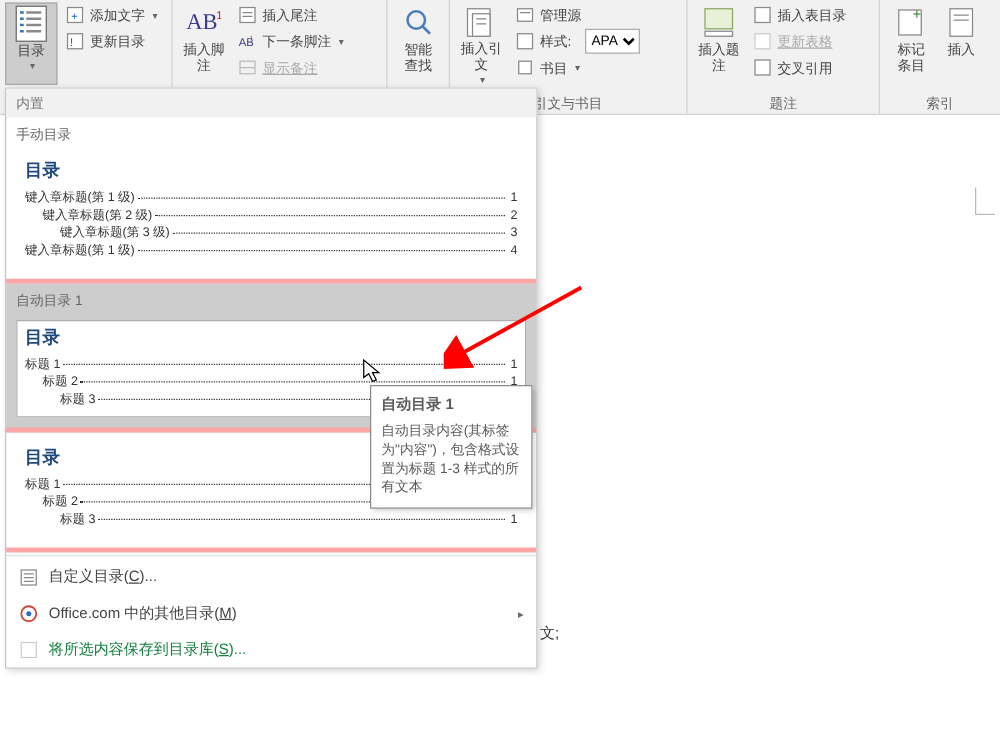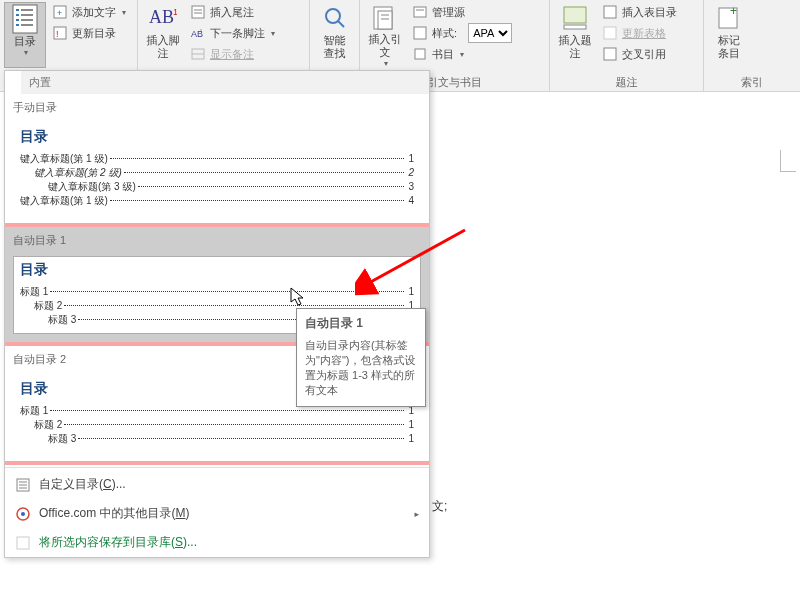--- a/index.html
+++ b/index.html
@@ -15,21 +15,21 @@
   .bigbtn .lbl { font-size: 11px; text-align: center; line-height: 13px; color: #444; }
   .smalls { display: flex; flex-direction: column; gap: 1px; }
   .smallbtn { display: flex; align-items: center; gap: 4px; height: 20px; padding: 0 4px; font-size: 11px; white-space: nowrap; }
   .smallbtn.disabled { color: #aaa; text-decoration: underline; }
   .smallbtn .sico { width: 16px; height: 16px; display: flex; align-items: center; justify-content: center; }
   .drop-arrow { font-size: 8px; color: #666; margin-left: 2px; }
   select.style-sel { font-size: 11px; border: 1px solid #ababab; height: 20px; background: #fff; }
   
   
   .toc-drop { position: absolute; left: 4px; top: 70px; width: 426px; background: #fff; border: 1px solid #c6c6c6; box-shadow: 2px 2px 6px rgba(0,0,0,0.2); z-index: 10; }
-  .drop-header { background: #f1f1f1; padding: 4px 8px; color: #777; font-size: 11px; margin-left: 16px; }
+  .drop-header { background: #f1f1f1; padding: 4px 8px; color: #777; font-size: 11px; }
   .gallery-item { padding: 6px 8px 8px; border-bottom: 4px solid #fca5a5; }
   .gallery-item.hovered { background: #cdcdcd; }
   .gi-title { font-size: 11px; color: #666; margin-bottom: 8px; }
   .preview { background: #fff; border: 1px solid #fff; padding: 4px 6px 6px; }
   .gallery-item.hovered .preview { border-color: #adadad; }
   .pv-title { color: #1f497d; font-size: 14px; font-weight: bold; margin-bottom: 6px; }
   .pv-line { display: flex; align-items: center; font-size: 10px; color: #333; line-height: 14px; }
   .pv-line .txt { white-space: nowrap; }
   .pv-line .dots { flex: 1; border-bottom: 1px dotted #333; margin: 0 2px 2px; }
   .pv-line .pg { width: 8px; text-align: right; }
@@ -257,39 +257,49 @@
     <div class="group-body">
       <div class="bigbtn">
         <span class="ico">
             <svg width="24" height="24">
               <rect x="2" y="2" width="18" height="20" fill="#fff" stroke="#888"></rect>
               <text x="13" y="9" font-size="12" fill="#2e7d32">+</text>
             </svg>
           </span>
         <span class="lbl"><span>标记</span><br><span>条目</span></span>
       </div>
+      <div class="bigbtn" style="width:34px">
+        <span class="ico">
+            <svg width="20" height="24">
+              <rect x="1" y="1" width="18" height="22" fill="#fff" stroke="#888"></rect>
+              <line x1="4" y1="6" x2="16" y2="6" stroke="#888"></line>
+              <line x1="4" y1="10" x2="16" y2="10" stroke="#888"></line>
+            </svg>
+          </span>
+        <span class="lbl">插入</span>
+      </div>
     </div>
     <div class="group-label">索引</div>
   </div>
 </div>
 
 <div class="toc-drop">
   <div class="drop-header">内置</div>
 
   <div class="gallery-item">
     <div class="gi-title">手动目录</div>
     <div class="preview">
       <div class="pv-title">目录</div>
       <div>
           <div class="pv-line" style="padding-left: 0px;">
             <span class="txt">键入章标题(第 1 级)</span>
             <span class="dots"></span>
             <span class="pg">1</span>
           </div>
-          <div class="pv-line" style="padding-left: 14px; font-style: italic;">
+          <div class="pv-line" style="padding-left: 14px;">
             <span class="txt">键入章标题(第 2 级)</span>
             <span class="dots"></span>
             <span class="pg">2</span>
           </div>
           <div class="pv-line" style="padding-left: 28px;">
             <span class="txt">键入章标题(第 3 级)</span>
             <span class="dots"></span>
             <span class="pg">3</span>
           </div>
           <div class="pv-line" style="padding-left: 0px;">
@@ -319,21 +329,20 @@
           <div class="pv-line" style="padding-left: 28px;">
             <span class="txt">标题 3</span>
             <span class="dots"></span>
             <span class="pg">1</span>
           </div>
         </div>
     </div>
   </div>
 
   <div class="gallery-item">
-    <div class="gi-title">自动目录 2</div>
     <div class="preview">
       <div class="pv-title">目录</div>
       <div>
           <div class="pv-line" style="padding-left: 0px;">
             <span class="txt">标题 1</span>
             <span class="dots"></span>
             <span class="pg">1</span>
           </div>
           <div class="pv-line" style="padding-left: 14px;">
             <span class="txt">标题 2</span>

